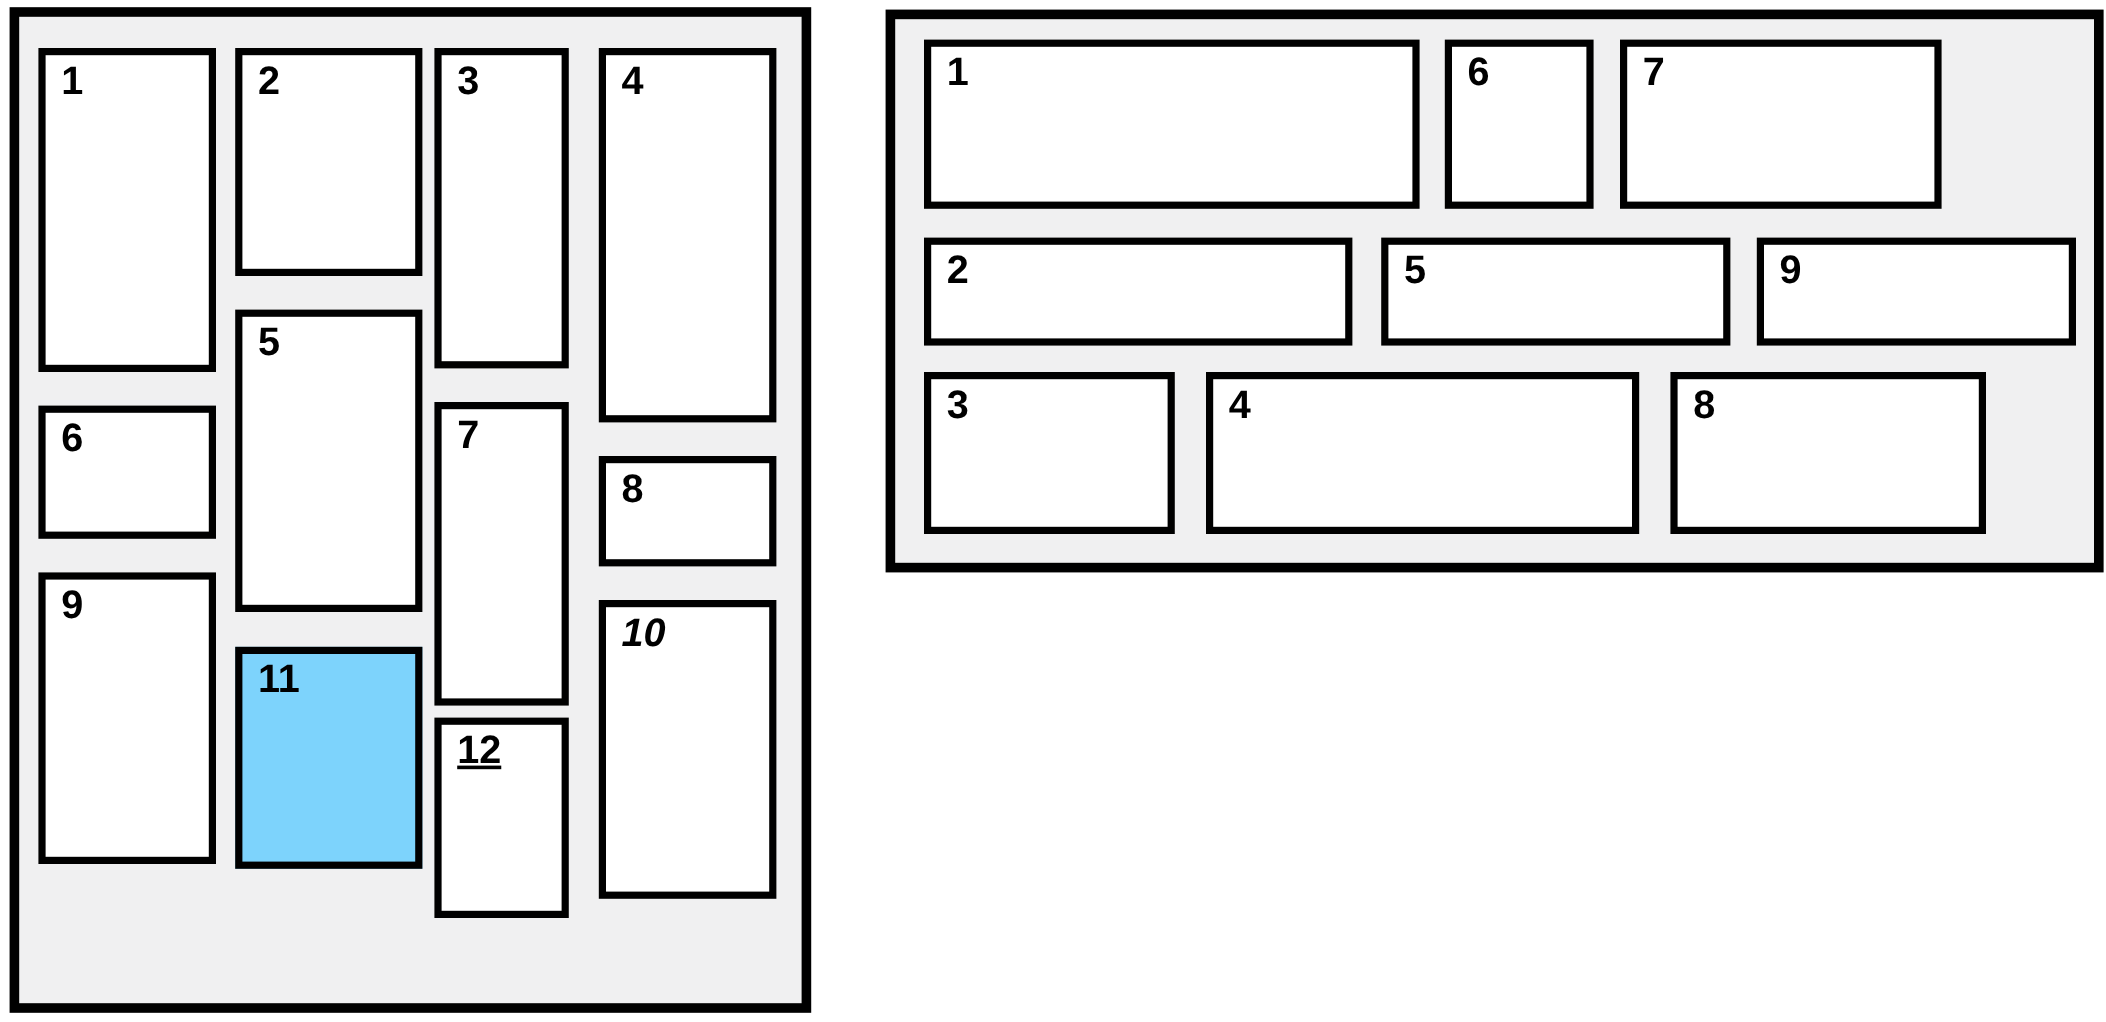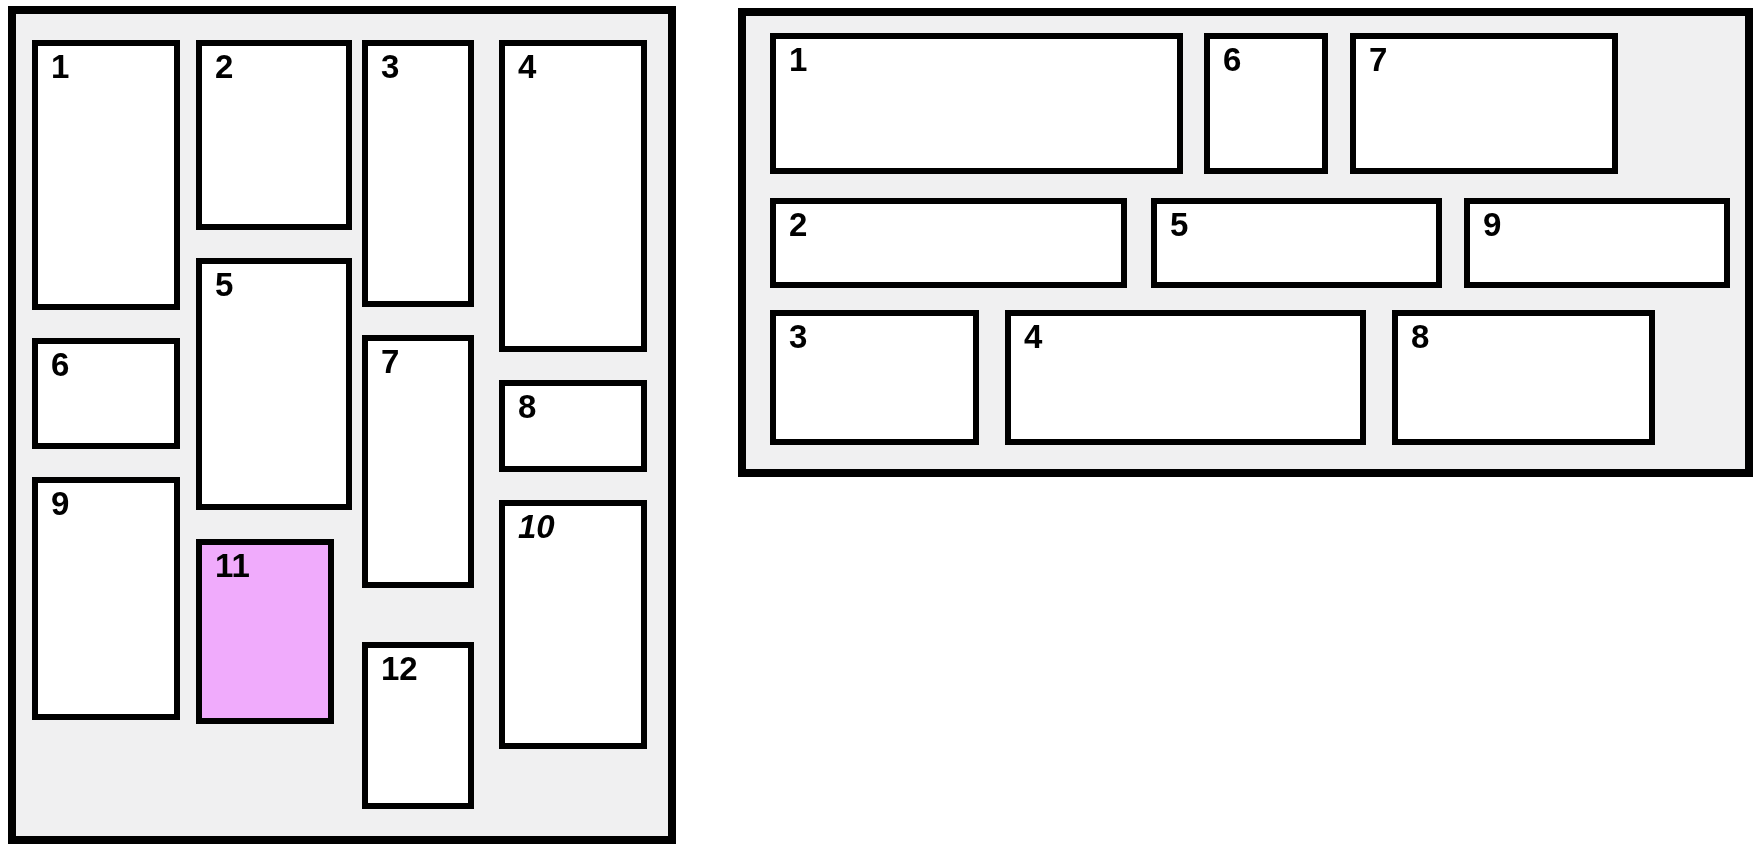--- a/index.html
+++ b/index.html
@@ -60,24 +60,24 @@
       </div>
       <div class="masonry-box" style="left: 483px; top: 366px; width: 148px; height: 92px; background: rgb(255, 255, 255); border-color: rgb(0, 0, 0);">
         <span class="box-label" style="color: rgb(0, 0, 0);">8</span>
       </div>
       <div class="masonry-box" style="left: 16px; top: 463px; width: 148px; height: 243px; background: rgb(255, 255, 255); border-color: rgb(0, 0, 0);">
         <span class="box-label" style="color: rgb(0, 0, 0);">9</span>
       </div>
       <div class="masonry-box" style="left: 483px; top: 486px; width: 148px; height: 249px; background: rgb(255, 255, 255); border-color: rgb(0, 0, 0);">
         <span class="box-label" style="color: rgb(0, 0, 0); font-style: italic;">10</span>
       </div>
-      <div class="masonry-box" style="left: 180px; top: 525px; width: 138px; height: 185px; background: #f0abfc; border-color: rgb(0, 0, 0);">
+      <div class="masonry-box" style="left: 180px; top: 525px; width: 156px; height: 185px; background: #7dd3fc; border-color: rgb(0, 0, 0);">
         <span class="box-label" style="color: rgb(0, 0, 0);">11</span>
       </div>
-      <div class="masonry-box" style="left: 346px; top: 628px; width: 112px; height: 167px; background: rgb(255, 255, 255); border-color: rgb(0, 0, 0);">
+      <div class="masonry-box" style="left: 346px; top: 584px; width: 112px; height: 167px; background: rgb(255, 255, 255); border-color: rgb(0, 0, 0); text-decoration: underline;">
         <span class="box-label" style="color: rgb(0, 0, 0);">12</span>
       </div>
     </div>
   <div class="panel" style="left: 738px; top: 8px; width: 1015px; height: 469px; background: rgb(240, 240, 241); border-color: rgb(0, 0, 0);">
       <div class="masonry-box" style="left: 24px; top: 17px; width: 413px; height: 141px; background: rgb(255, 255, 255); border-color: rgb(0, 0, 0);">
         <span class="box-label" style="color: rgb(0, 0, 0);">1</span>
       </div>
       <div class="masonry-box" style="left: 24px; top: 182px; width: 357px; height: 90px; background: rgb(255, 255, 255); border-color: rgb(0, 0, 0);">
         <span class="box-label" style="color: rgb(0, 0, 0);">2</span>
       </div>

